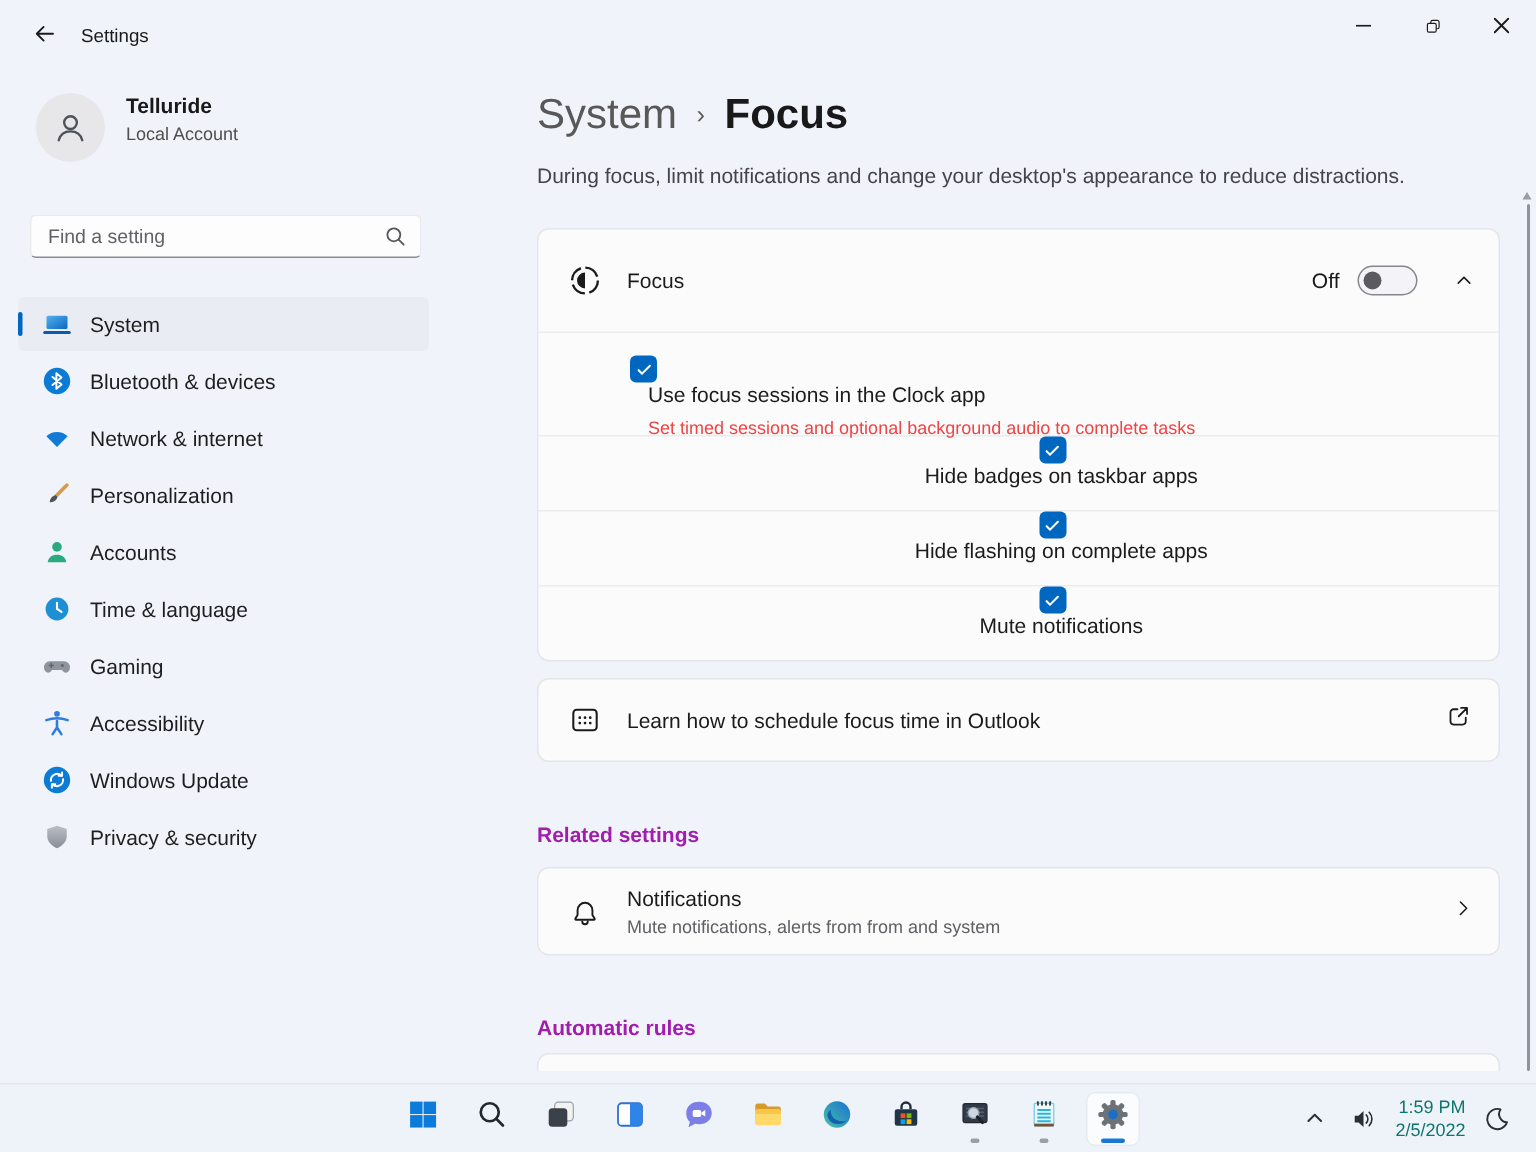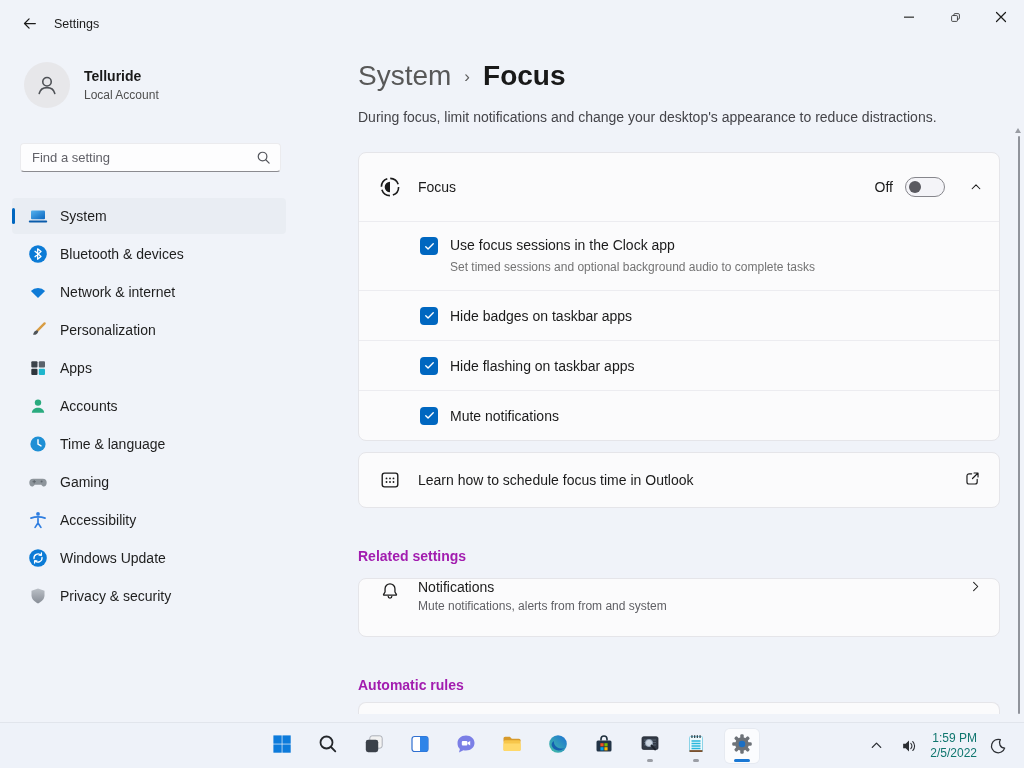--- a/index.html
+++ b/index.html
@@ -8,21 +8,21 @@
 
   
   .titlebar { position:absolute; top:0; left:0; right:0; height:48px; }
   .back-btn { position:absolute; left:14px; top:13px; width:30px; height:24px; display:flex; align-items:center; justify-content:center; cursor:pointer; }
   .win-title { position:absolute; left:54px; top:17px; font-size:12.5px; color:#1b1b1b; }
   .win-controls { position:absolute; right:0; top:0; display:flex; }
   .win-controls .wc { width:46px; height:34px; display:flex; align-items:center; justify-content:center; }
 
   
   .sidebar { position:absolute; left:0; top:48px; width:300px; bottom:46px; }
-  .account { display:flex; align-items:center; padding:14px 0 0 24px; }
+  .account { display:flex; align-items:flex-start; padding:14px 0 0 24px; }
   .avatar { width:46px; height:46px; border-radius:50%; background:#e7e7ea; display:flex; align-items:center; justify-content:center; flex:0 0 auto; }
   .account-meta { margin-left:14px; }
   .account-name { font-size:14px; font-weight:bold; color:#191919; }
   .account-type { font-size:12px; color:#4f4f4f; margin-top:4px; }
 
   .searchbox { position:absolute; left:20px; top:95px; width:261px; height:29px; background:#fdfdfe; border:1px solid #ebebee; border-bottom:1px solid #8b8b90; border-radius:4px; display:flex; align-items:center; }
   .searchbox input { border:none; outline:none; background:transparent; flex:1; font-family:"Liberation Sans",sans-serif; font-size:13px; color:#1b1b1b; padding:0 6px 0 11px; }
   .searchbox input::placeholder { color:#616168; }
   .searchbox .s-icon { margin-right:9px; display:flex; }
 
@@ -49,33 +49,33 @@
   .g-row + .g-row { border-top:1px solid #ececf0; }
   .g-header { height:68px; cursor:pointer; }
   .g-icon { width:22px; height:22px; display:flex; flex:0 0 auto; }
   .g-title { margin-left:17px; font-size:14px; color:#1b1b1b; }
   .spacer { flex:1; }
   .toggle-label { font-size:14px; color:#1b1b1b; margin-right:12px; }
   .toggle { width:40px; height:20px; border:1px solid #86868c; border-radius:10px; background:#f4f4f8; position:relative; cursor:pointer; flex:0 0 auto; }
   .toggle .knob { position:absolute; left:3px; top:3px; width:12px; height:12px; border-radius:50%; background:#5a5a60; }
   .chev-btn { margin-left:24px; display:flex; cursor:pointer; }
 
-  .opt { padding-left:61px; height:50px; }
+  .opt { padding-left:61px; height:50px;flex-direction:column; }
   .opt.tall { height:69px; align-items:flex-start; padding-top:15px; }
   .checkbox { width:18px; height:18px; border-radius:4px; background:#0067c0; display:flex; align-items:center; justify-content:center; cursor:pointer; flex:0 0 auto; }
   .opt-texts { margin-left:12px; }
   .opt-label { font-size:14px; color:#1b1b1b; }
-  .opt-sub { font-size:12px; color:#737373; margin-top:7px; }
+  .opt-sub { font-size:12px; color:#ef4444; margin-top:7px; }
 
   .link-card { margin-top:11px; height:56px; display:flex; align-items:center; padding:0 18px 0 20px; cursor:pointer; }
   .link-label { margin-left:17px; font-size:14px; }
 
   .section-heading { margin-top:40px; font-size:14px; font-weight:bold; color:#a21caf; }
 
-  .nav-card { margin-top:14px; height:59px; display:flex; align-items:flex-start; padding:0 16px 0 20px; cursor:pointer; }
+  .nav-card { margin-top:14px; height:59px; display:flex; align-items:center; padding:0 16px 0 20px; cursor:pointer; }
   .nc-texts { margin-left:17px; }
   .nc-title { font-size:14px; color:#1b1b1b; }
   .nc-sub { font-size:12px; color:#5f5f64; margin-top:4px; }
 
   .partial-card { margin-top:9px; height:12px; border-radius:8px 8px 0 0; border-bottom:none; }
 
   
   .scrollbar { position:absolute; right:3px; top:128px; width:6px; bottom:50px; }
   .scroll-thumb { position:absolute; right:1px; top:8px; width:2.5px; height:578px; background:#90939b; border-radius:2px; }
   .scroll-up { position:absolute; right:0; top:0; width:0; height:0; border-left:3px solid transparent; border-right:3px solid transparent; border-bottom:5px solid #9a9da4; }
@@ -190,32 +190,20 @@
             <path d="M16.6 3.4 9.4 10.6" stroke="#d89c44" stroke-width="2.4" stroke-linecap="round"></path>
             <path d="M9.2 10.2c-2.3.3-3.6 1.7-4.1 4.6 2.7.3 4.5-1 5.2-3.4z" fill="#4e5358"></path>
           </svg>
       </span>
       <span class="nav-label">Personalization</span>
     </div>
     <div class="nav-item">
 
       <span class="nav-icon">
         <svg width="20" height="20" viewBox="0 0 20 20">
-            <rect x="3.3" y="3.3" width="6.2" height="6.2" rx="1" fill="#3c434b"></rect>
-            <rect x="10.8" y="3.3" width="6.2" height="6.2" rx="1" fill="#5a626b"></rect>
-            <rect x="3.3" y="10.8" width="6.2" height="6.2" rx="1" fill="#2f363d"></rect>
-            <rect x="10.8" y="10.8" width="6.2" height="6.2" rx="1" fill="#1fb6cd"></rect>
-          </svg>
-      </span>
-      <span class="nav-label">Apps</span>
-    </div>
-    <div class="nav-item">
-
-      <span class="nav-icon">
-        <svg width="20" height="20" viewBox="0 0 20 20">
             <circle cx="10" cy="6.6" r="3.2" fill="#2aab7f"></circle>
             <path d="M3.8 16.8c.4-3.4 3-5 6.2-5s5.8 1.6 6.2 5z" fill="#2aab7f"></path>
           </svg>
       </span>
       <span class="nav-label">Accounts</span>
     </div>
     <div class="nav-item">
 
       <span class="nav-icon">
         <svg width="20" height="20" viewBox="0 0 20 20">
@@ -328,21 +316,21 @@
           </span>
       </div>
 
       <div class="g-row opt">
         <span class="checkbox">
           <svg width="13" height="13" viewBox="0 0 18 18">
               <path d="M3.8 9.4l3.2 3.2 7.2-7.3" fill="none" stroke="#fff" stroke-width="1.9" stroke-linecap="round" stroke-linejoin="round"></path>
             </svg>
         </span>
         <span class="opt-texts">
-            <div class="opt-label">Hide flashing on taskbar apps</div>
+            <div class="opt-label">Hide flashing on complete apps</div>
           </span>
       </div>
 
       <div class="g-row opt">
         <span class="checkbox">
           <svg width="13" height="13" viewBox="0 0 18 18">
               <path d="M3.8 9.4l3.2 3.2 7.2-7.3" fill="none" stroke="#fff" stroke-width="1.9" stroke-linecap="round" stroke-linejoin="round"></path>
             </svg>
         </span>
         <span class="opt-texts">

